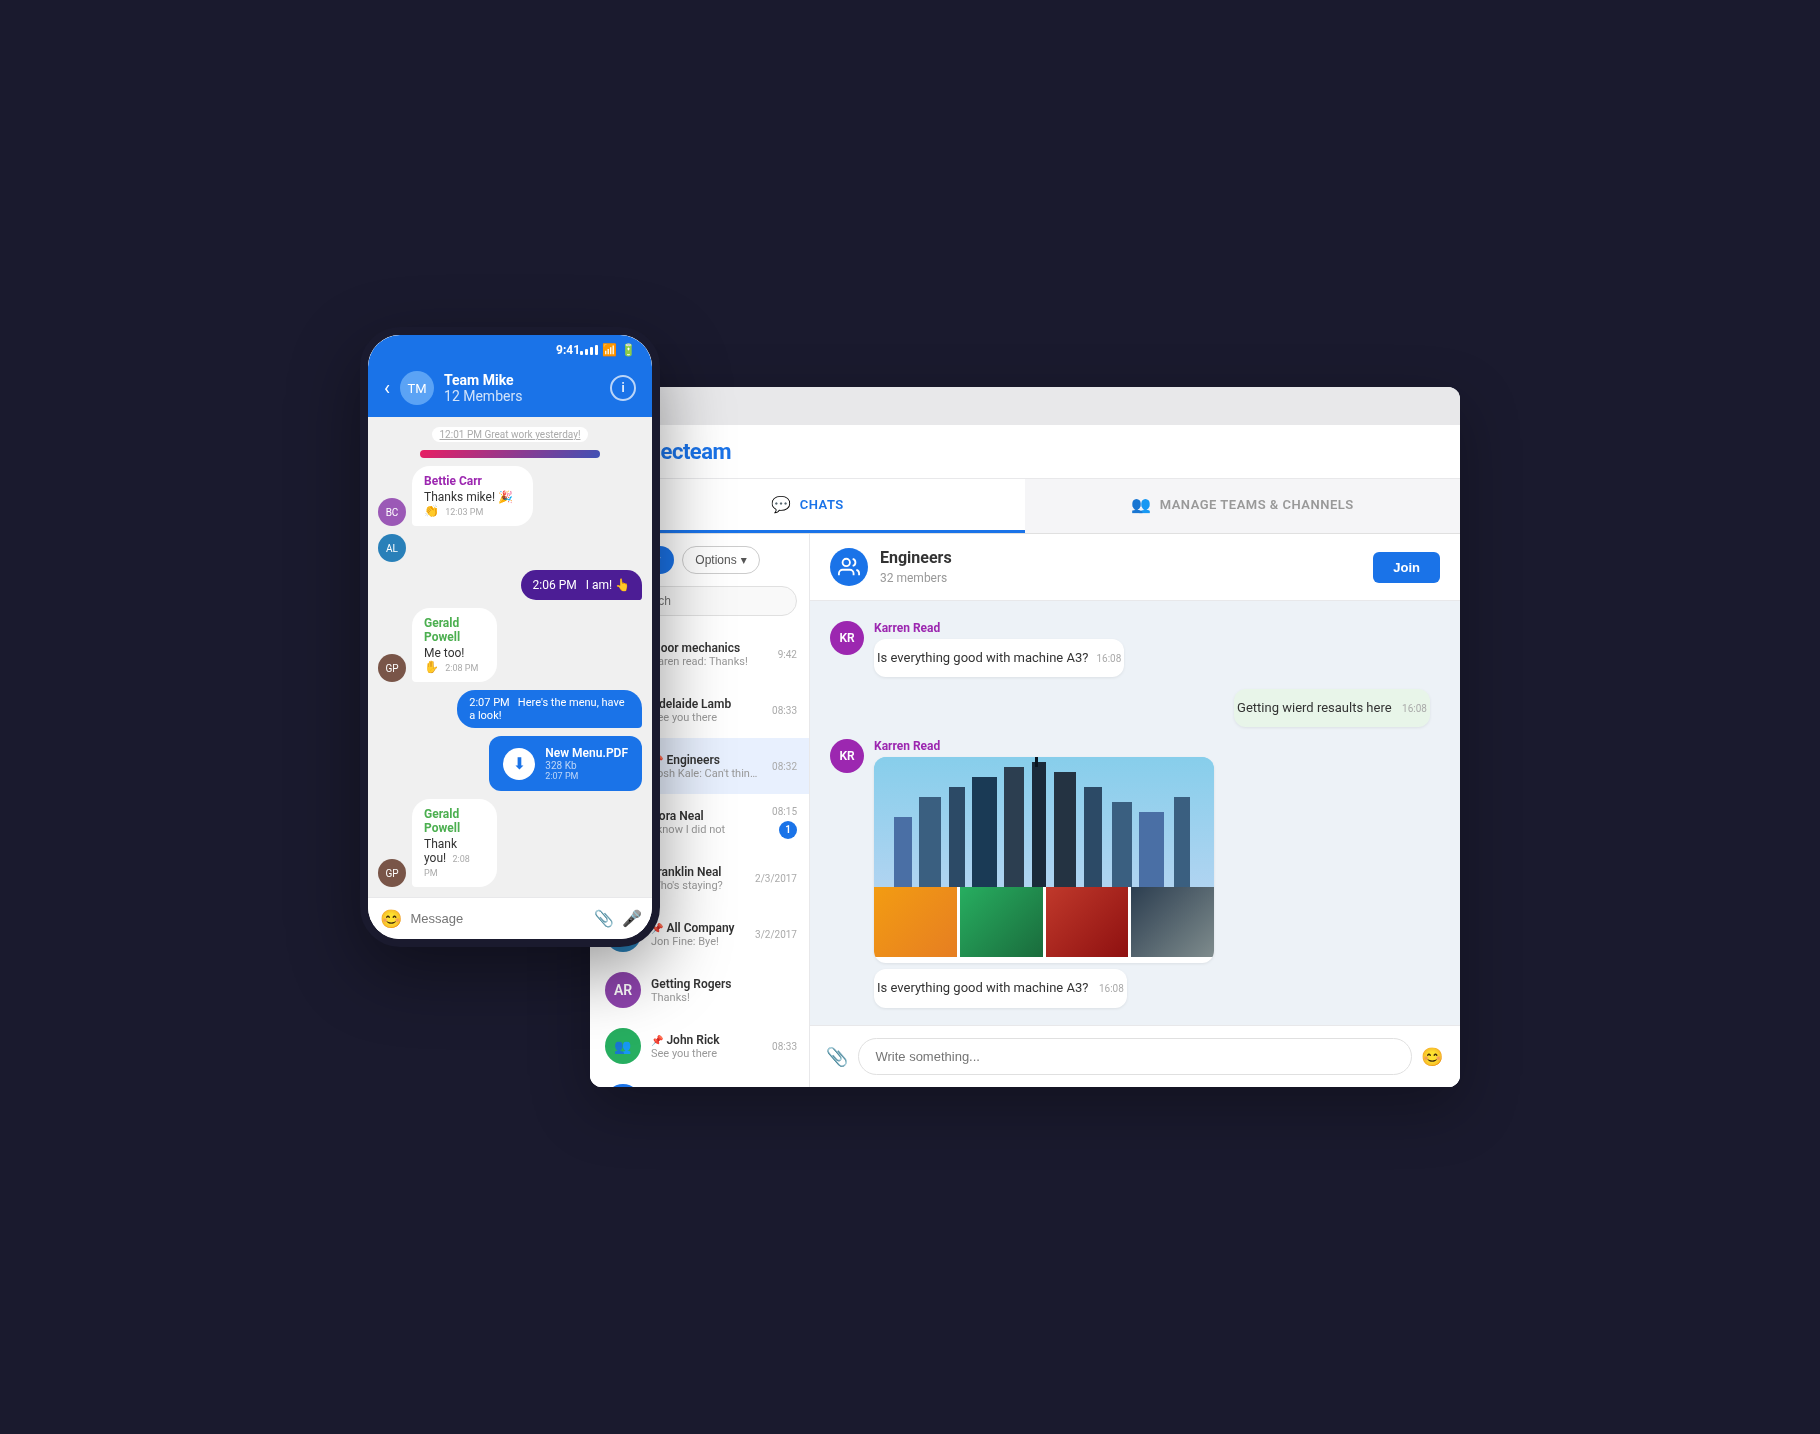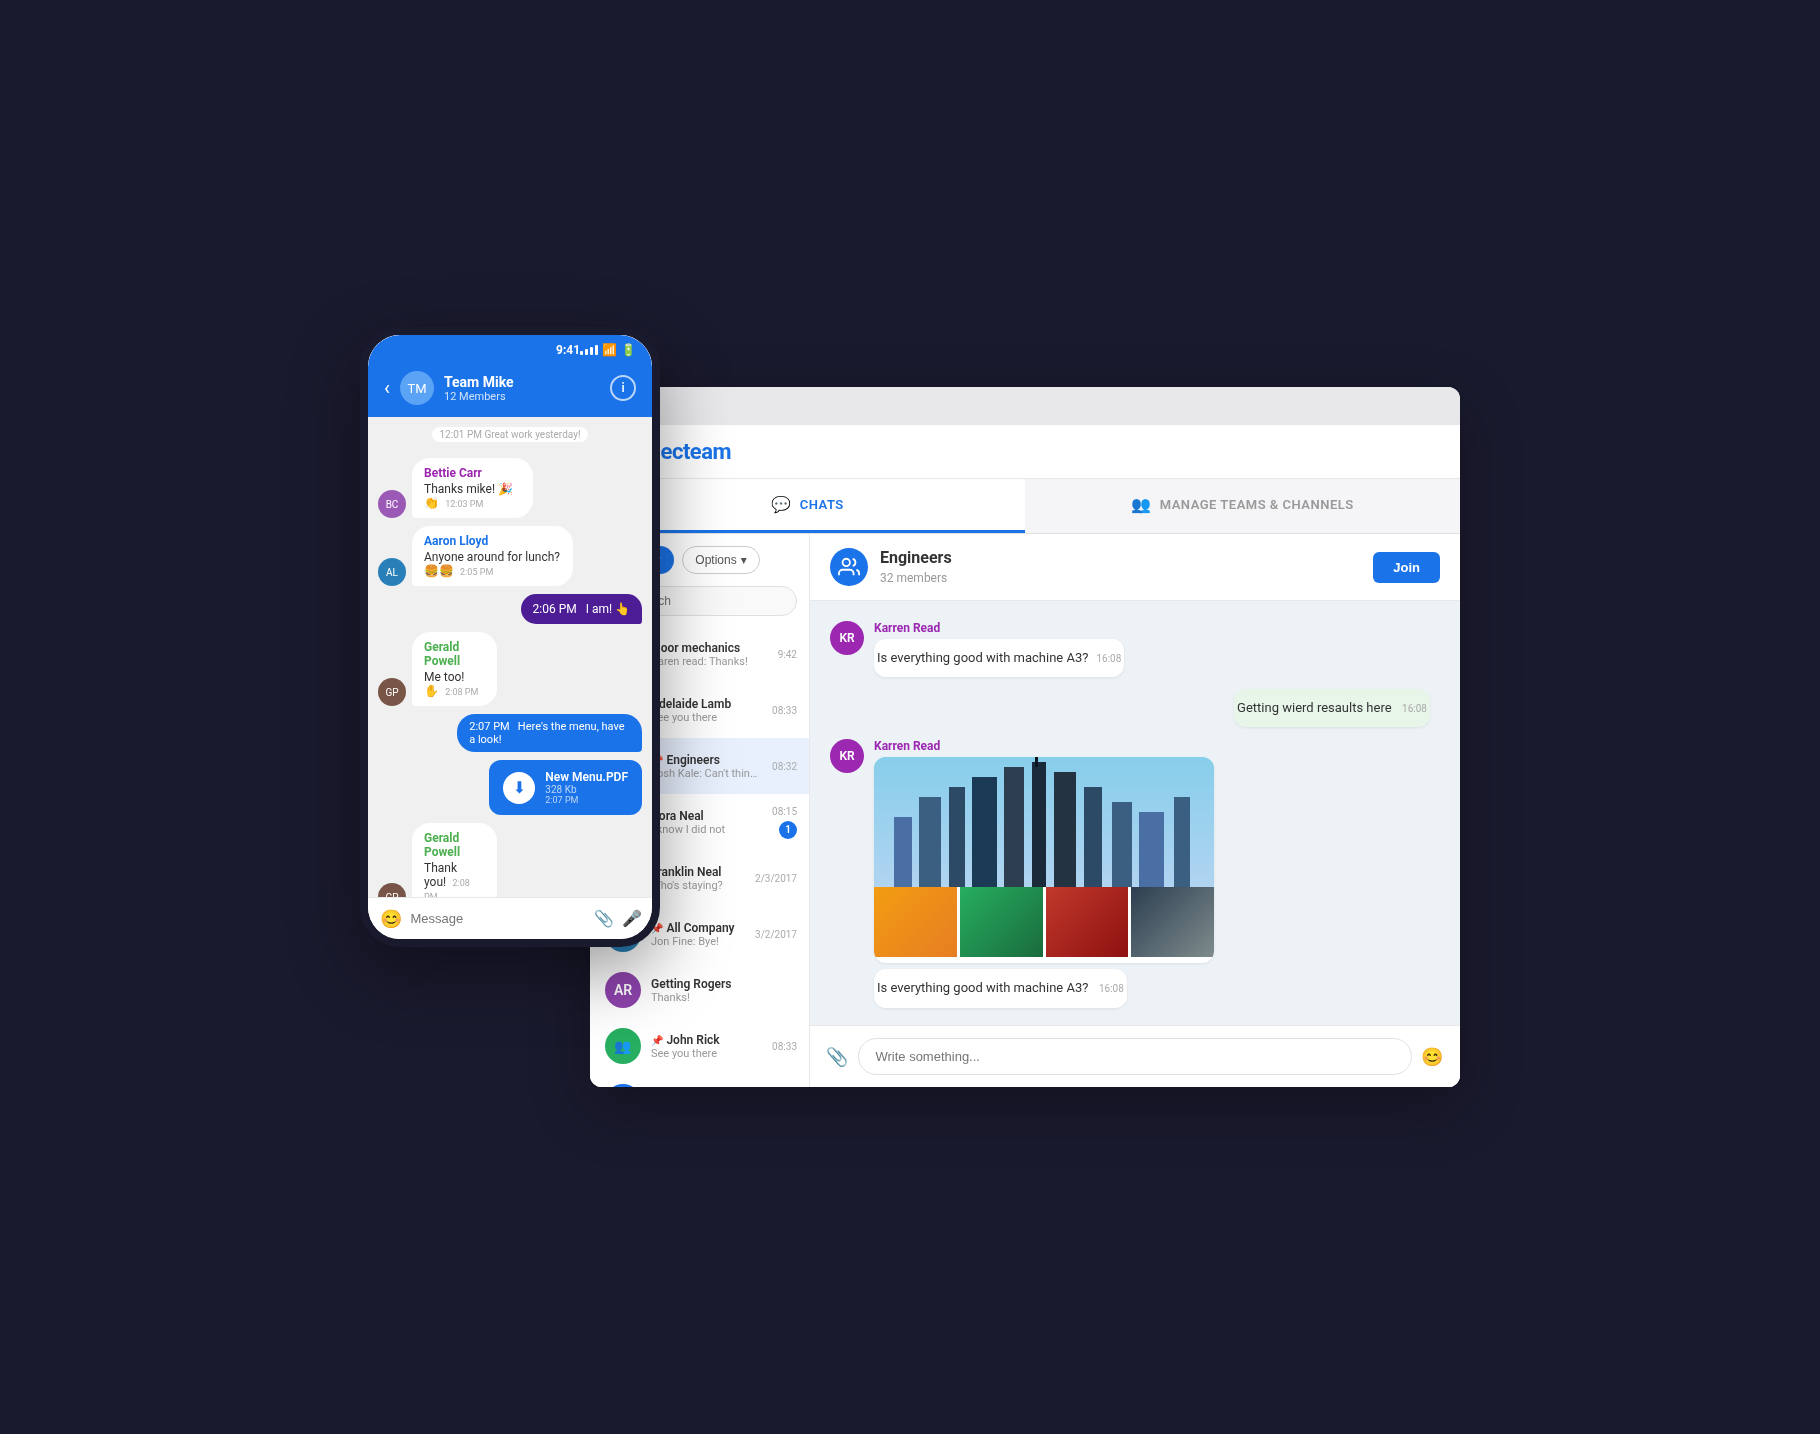--- a/index.html
+++ b/index.html
@@ -411,21 +411,21 @@
       border-radius: 50%;
       background: #5ba3f5;
       display: flex;
       align-items: center;
       justify-content: center;
       font-size: 13px;
       color: white;
     }
     .nav-info { flex: 1; }
     .nav-title { color: white; font-size: 14px; font-weight: 700; }
-    .nav-subtitle { color: rgba(255,255,255,0.8); font-size: 11px; }
+    .nav-subtitle { color: rgba(255,255,255,0.8); font-size: 14px; }
     .info-btn {
       width: 26px;
       height: 26px;
       border-radius: 50%;
       border: 2px solid rgba(255,255,255,0.7);
       color: rgba(255,255,255,0.9);
       display: flex;
       align-items: center;
       justify-content: center;
       font-size: 12px;
@@ -483,20 +483,21 @@
     .phone-sender-name.blue { color: #1a73e8; }
     .phone-sender-name.purple { color: #9c27b0; }
     .phone-bubble-left .time { font-size: 9px; color: #aaa; margin-left: 4px; }
     .phone-timestamp {
       align-self: center;
       font-size: 10px;
       color: #aaa;
       background: white;
       padding: 2px 8px;
       border-radius: 10px;
+      text-decoration: underline;
     }
 
     .phone-file-msg {
       align-self: flex-end;
       background: #1a73e8;
       border-radius: 12px;
       padding: 10px 14px;
       display: flex;
       align-items: center;
       gap: 10px;
@@ -840,26 +841,20 @@
           <div>
             <div class="phone-bubble-left">
               <div class="phone-sender-name purple">Bettie Carr</div>
               Thanks mike! 🎉👏<span class="time"> 12:03 PM</span>
             </div>
           </div>
         </div>
 
         <div class="phone-msg-left">
           <div class="phone-small-avatar" style="background:#2980b9;color:white;">AL</div>
-          <div>
-            <div class="phone-bubble-left">
-              <div class="phone-sender-name blue">Aaron Lloyd</div>
-              Anyone around for lunch? 🍔🍔<span class="time"> 2:05 PM</span>
-            </div>
-          </div>
         </div>
 
         <div class="phone-bubble-right">
           2:06 PM &nbsp; I am! 👆
         </div>
 
         <div class="phone-msg-left">
           <div class="phone-small-avatar" style="background:#795548;color:white;">GP</div>
           <div>
             <div class="phone-bubble-left">

